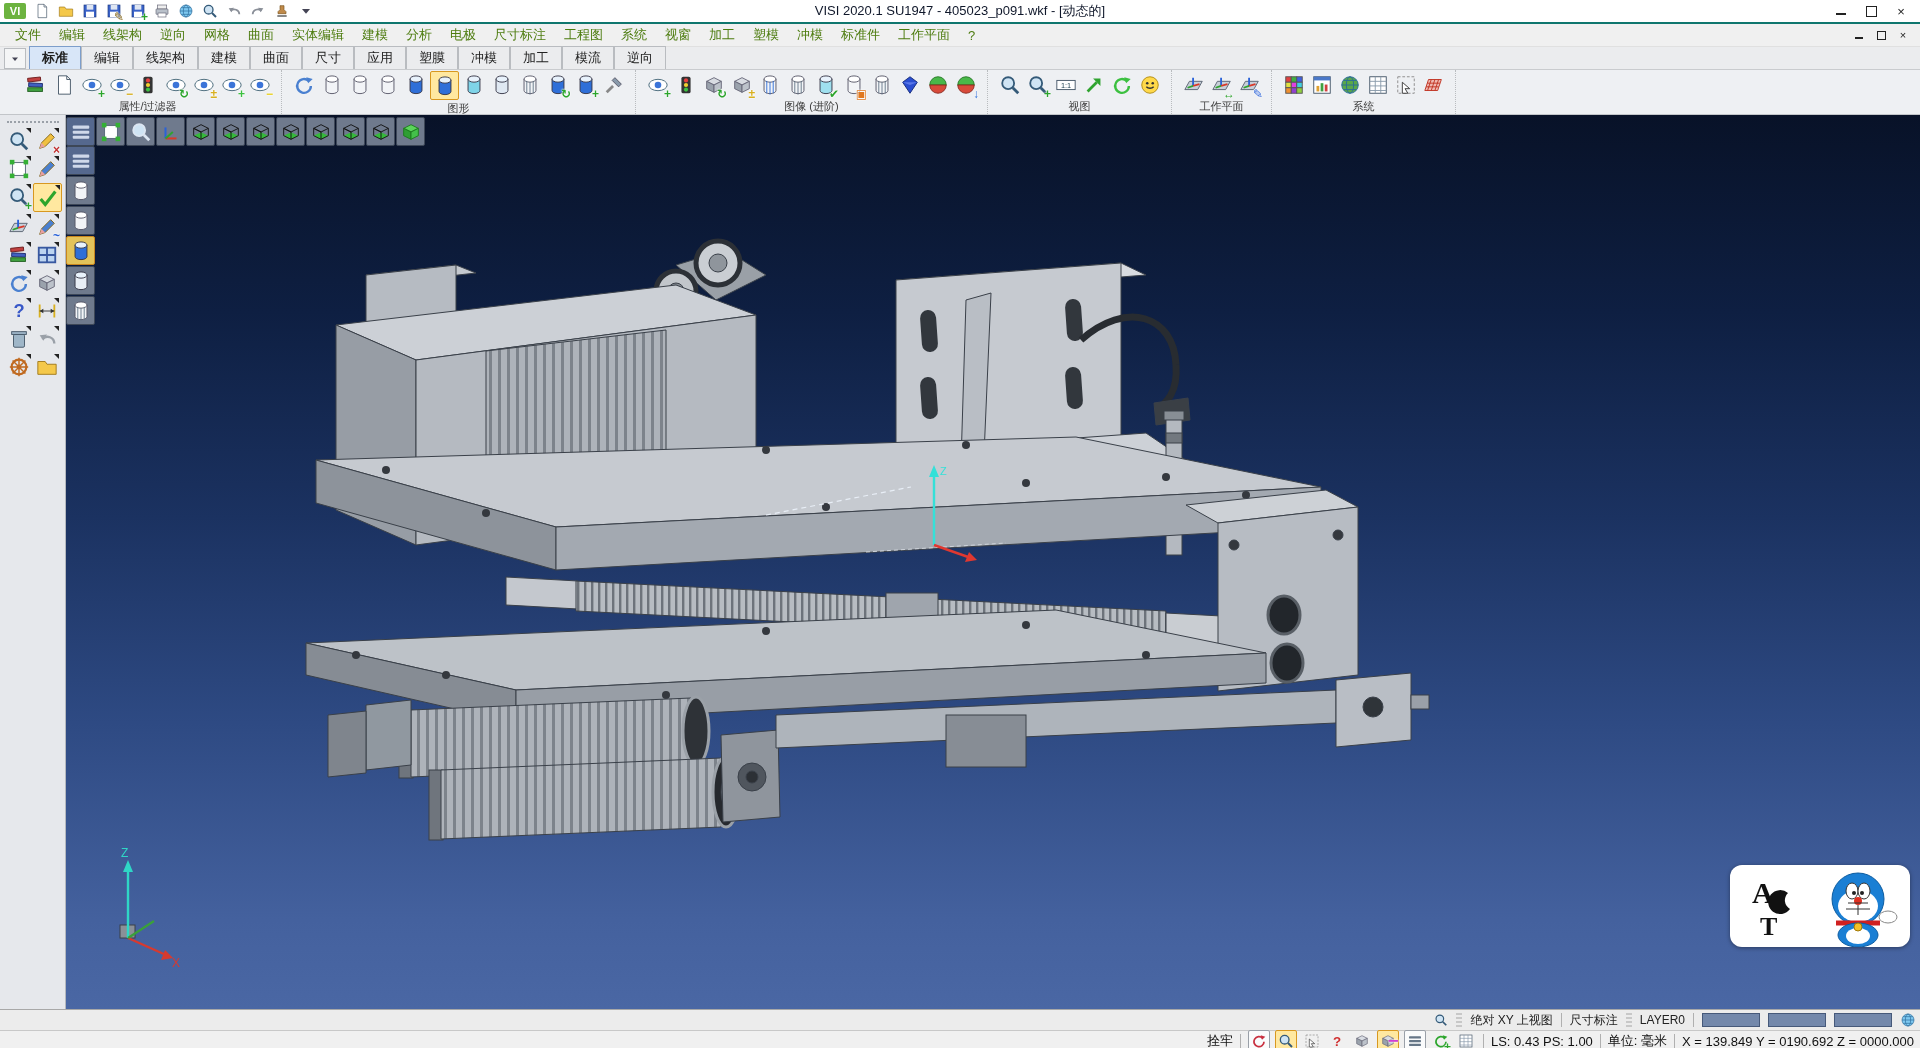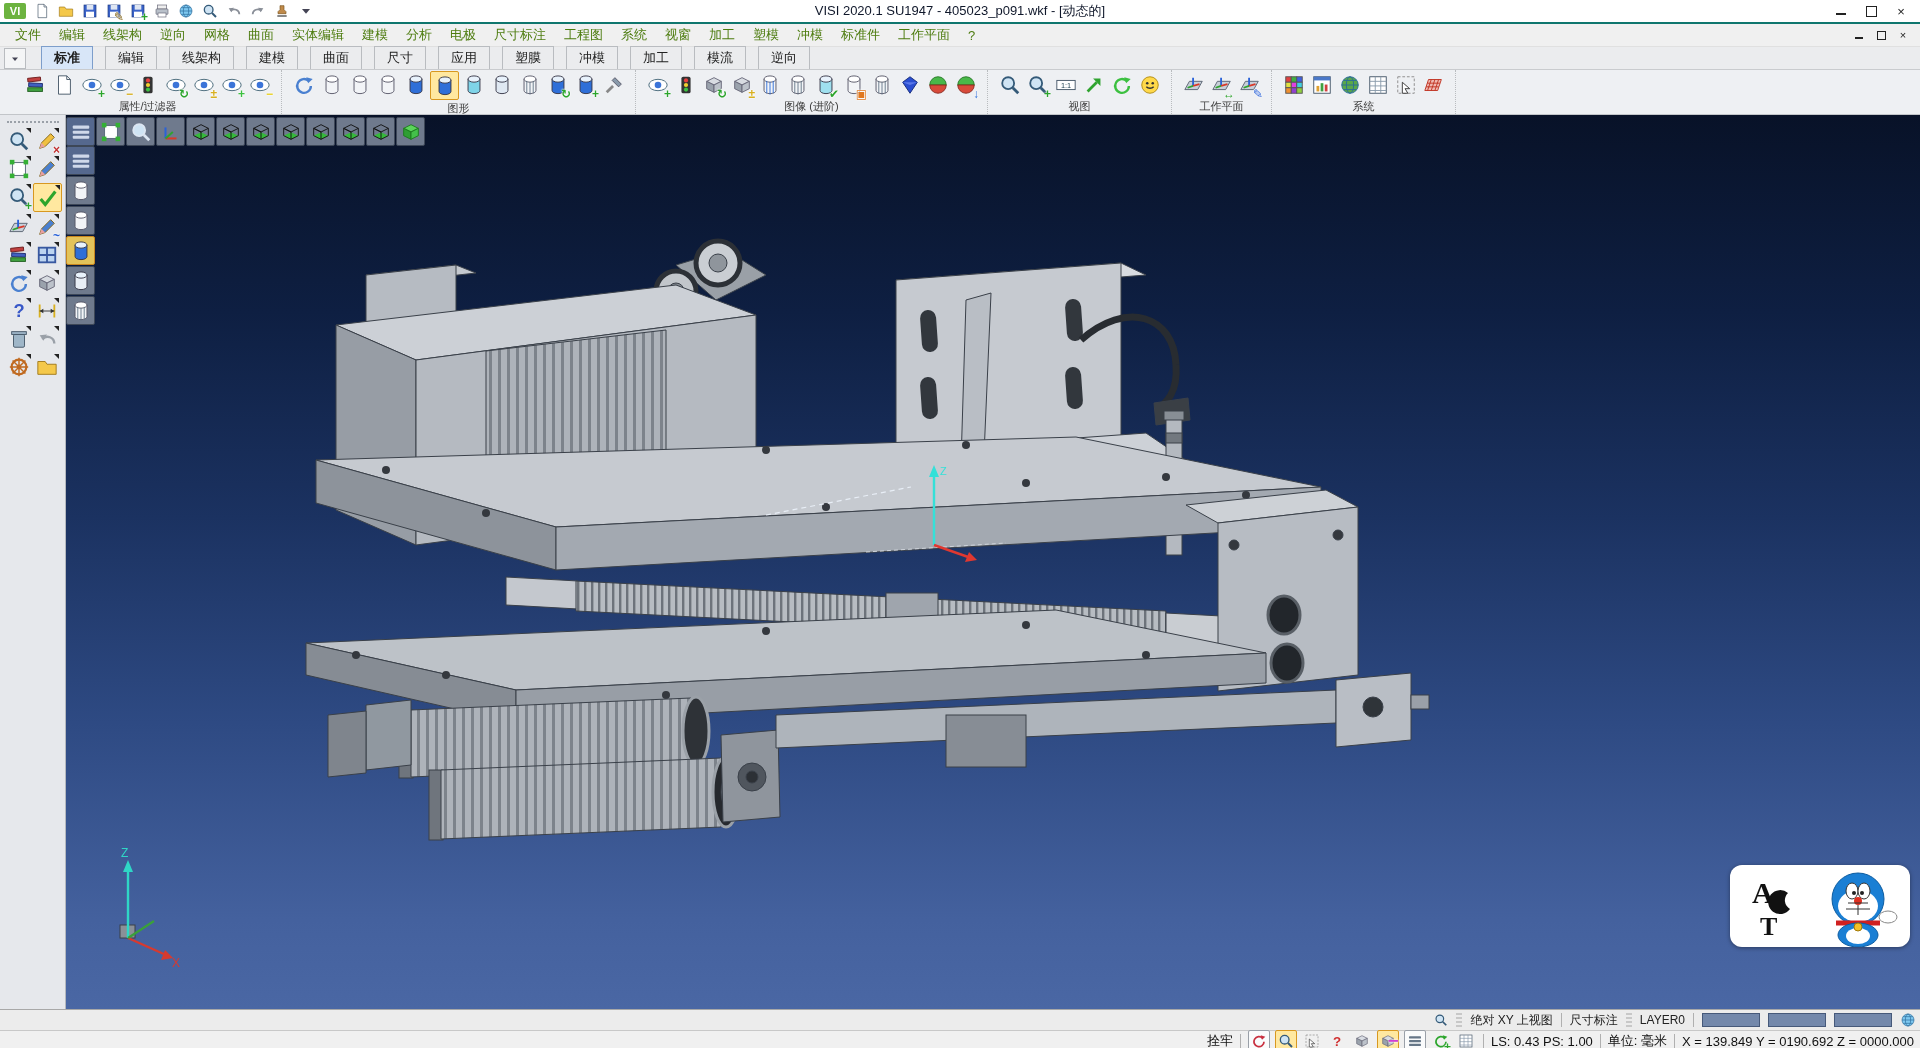--- a/index.html
+++ b/index.html
@@ -21,21 +21,21 @@
   .glyph-min{display:inline-block;width:10px;border-bottom:2px solid #222;height:6px;}
   .glyph-max{display:inline-block;width:9px;height:9px;border:1.5px solid #222;}
   
   #menubar{height:22px;background:#f0f0f0;display:flex;align-items:center;padding:0 6px;border-bottom:1px solid #e0e0e0;}
   .menu-item{font-size:13px;color:#4d7c0f;padding:1px 9px;white-space:nowrap;}
   #menubar .winctl span{width:22px;height:16px;font-size:11px;}
   
   #tabrow{height:22px;background:#ebecee;display:flex;align-items:flex-end;padding:0 2px;border-bottom:1px solid #c9cbce;}
   #tab-caret{width:20px;height:19px;display:flex;align-items:center;justify-content:center;border:1px solid #b9bcc0;background:#f4f5f6;margin:0 3px 0 2px;}
   #tab-caret svg{width:12px;height:12px;}
-  .tab{font-size:13px;color:#222;padding:2px 12px;border:1px solid #b9bcc0;border-bottom:none;background:#ebecee;white-space:nowrap;margin-left:12px;}
+  .tab{font-size:13px;color:#222;padding:2px 12px;border:1px solid #b9bcc0;border-bottom:none;background:#ebecee;white-space:nowrap;}
   .tab.sel{background:#d8e6f8;font-weight:bold;border-color:#7d9ecb;}
   
   #ribbon{height:44px;background:#eef0f3;display:flex;align-items:stretch;border-bottom:1px solid #c2c5c9;padding-left:14px;}
   .rgroup{display:flex;flex-direction:column;justify-content:flex-start;padding:1px 8px 0 8px;border-right:1px dotted #b9bcbf;}
   .ricons{display:flex;gap:1px;}
   .rlabel{font-size:11px;color:#3c3c3c;text-align:center;margin-top:1px;}
   .tbbtn{width:27px;height:27px;display:flex;align-items:center;justify-content:center;position:relative;border-radius:2px;}
   .tbbtn svg{width:22px;height:22px;}
   .tbbtn.sel{background:#ffe globe;}
   .tbbtn.sel{background:#ffe8a0;border:1px solid #d89820;}

